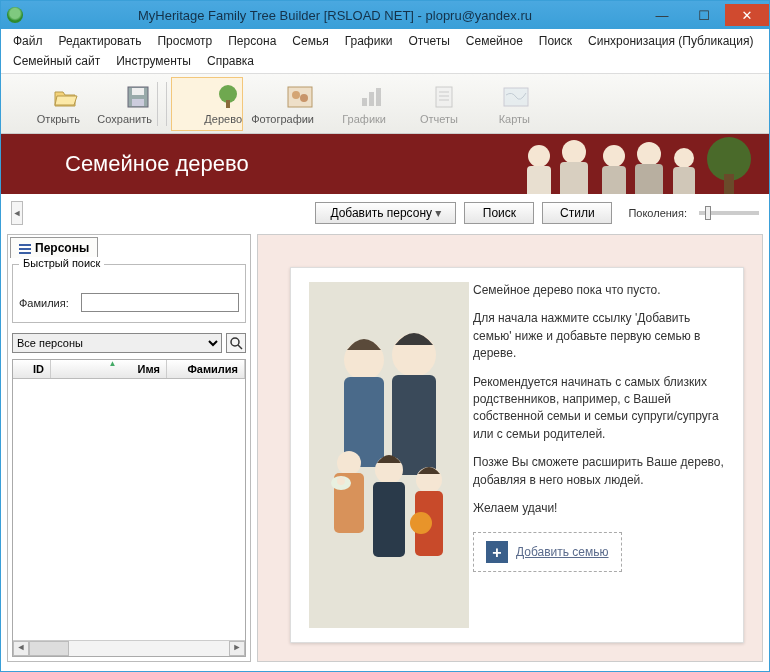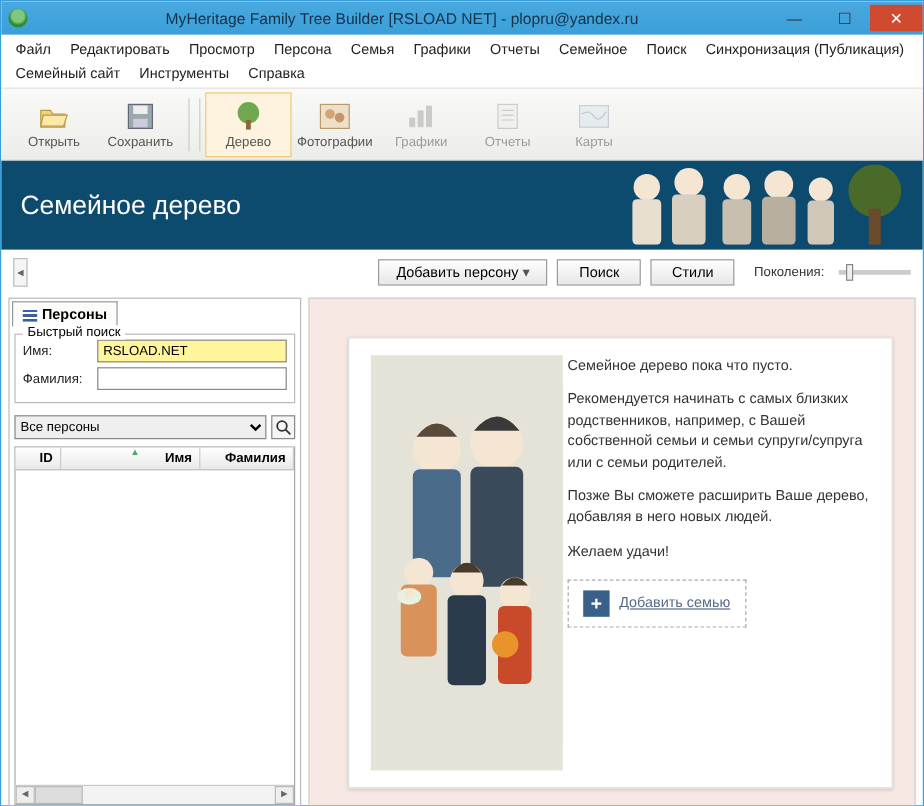--- a/index.html
+++ b/index.html
@@ -6,39 +6,39 @@
 body { font-family: "Segoe UI", Tahoma, sans-serif; font-size: 12px; background: #fff; width: 770px; height: 672px; overflow: hidden; border: 1px solid #3a9fd8; }
 .titlebar { height: 28px; background: linear-gradient(#4aa8e0,#3a9fd8); display: flex; align-items: center; color: #fff; }
 .titlebar .icon { width: 16px; height: 16px; margin: 0 6px; background: radial-gradient(circle at 50% 40%, #7fc97f 40%, #2e8b2e 60%); border-radius: 50%; }
 .titlebar .title { flex: 1; text-align: center; font-size: 13px; color: #14324a; }
 .winbtns { display: flex; }
 .winbtn { width: 42px; height: 22px; display: flex; align-items: center; justify-content: center; font-size: 13px; color: #333; }
 .winbtn.close { background: #d04a2f; color: #fff; width: 44px; height: 22px; }
 .menubar { background: #fff; padding: 2px 4px; display: flex; flex-wrap: wrap; gap: 0; border-bottom: 1px solid #ddd; }
 .menubar span { padding: 3px 8px; cursor: default; color: #222; }
 .toolbar { height: 60px; background: linear-gradient(#f9f9f7,#ecece8); border-bottom: 1px solid #ccc; display: flex; align-items: center; padding: 0 8px; }
-.tbtn { width: 72px; height: 54px; display: flex; flex-direction: column; align-items: center; justify-content: center; gap: 2px; color: #555; font-size: 11px; border: 1px solid transparent; }
+.tbtn { width: 72px; height: 54px; display: flex; flex-direction: column; align-items: flex-end; justify-content: center; gap: 2px; color: #555; font-size: 11px; border: 1px solid transparent; }
 .tbtn.active { border: 1px solid #f3c77b; background: #fdf3de; }
 .tbtn .ticon { width: 28px; height: 28px; display:flex; align-items:center; justify-content:center; }
-.banner { height: 74px; background: #0c4a6e; position: relative; overflow: hidden; display:flex; align-items:center; }
+.banner { height: 60px; background: #7f1d1d; position: relative; overflow: hidden; display:flex; align-items:center;padding-left:48px; }
 .banner h1 { color: #fff; font-weight: normal; font-size: 22px; margin-left: 16px; }
 .banner .people { position:absolute; right:10px; top:0; height:70px; width:260px; }
 .toprow { height: 34px; display: flex; align-items: center; gap: 8px; padding: 4px 10px 0 10px; }
 .collapse-btn { width: 12px; height: 24px; border:1px solid #bbb; background:#f5f5f5; display:flex; align-items:center; justify-content:center; font-size:9px; color:#666; margin-right:auto;}
 .btn { border:1px solid #999; background: linear-gradient(#fefefe,#e7e7e7); padding: 3px 14px; font-size:12px; min-width:70px; text-align:center;}
 .btn.drop::after{content:" ▾"; color:#555;}
 .gen-label { font-size:11px; color:#333; margin-left:8px;}
 .slider { width:60px; height:4px; background:#ccc; position:relative; margin-left:4px;}
 .slider .thumb{ position:absolute; left:6px; top:-5px; width:6px; height:14px; background:#eee; border:1px solid #888;}
 .content { display:flex; height: 440px; }
 .sidebar { width: 244px; border:1px solid #bbb; margin:6px; padding:2px; background:#fff; display:flex; flex-direction:column;}
 .tabhdr { display:flex; }
 .tab { border:1px solid #999; border-bottom:none; padding:3px 8px; background:#fcfcfa; font-weight:bold; font-size:12px;}
 .tabicon { display:inline-block; width:12px; height:10px; background:repeating-linear-gradient(#3a5fa5 0 2px,#fff 2px 4px); margin-right:4px; vertical-align:middle;}
-.searchbox { border:1px solid #bbb; margin:6px 2px; padding:0 6px 6px 6px; position:relative;}
+.searchbox { border:1px solid #bbb; margin:6px 2px; padding:24px 6px 6px 6px; position:relative;}
 .searchbox legend{ position:absolute; top:-8px; left:6px; background:#fff; padding:0 4px; font-size:11px;}
 .frow { display:flex; align-items:center; margin:4px 0; gap:6px;}
 .frow label{ width:56px; font-size:11px; color:#222;}
 .frow input{ flex:1; border:1px solid #888; height:19px; padding:0 4px; font-size:11px;}
 .frow input.hl{ background:#fff59a;}
 .selectrow { display:flex; gap:4px; margin:4px 2px; align-items:center;}
 .selectrow select{ flex:1; border:1px solid #888; height:20px; font-size:11px;}
 .magnify{ width:20px; height:20px; border:1px solid #888; background:#f5f5f5; display:flex; align-items:center; justify-content:center;}
 .table { flex:1; border:1px solid #aaa; margin:2px; background:#fff; display:flex; flex-direction:column;}
 .thead { display:flex; background:linear-gradient(#fff,#e8e8e8); border-bottom:1px solid #bbb;text-align:right;}
@@ -191,24 +191,20 @@
 </div>
 
 <div class="content">
   <div class="sidebar">
     <div class="tabhdr">
       <div class="tab"><span class="tabicon"></span><span>Персоны</span></div>
     </div>
     <div class="searchbox">
       <legend>Быстрый поиск</legend>
       <div class="frow">
-        <label>Имя:</label>
-        <input class="hl" value="RSLOAD.NET" style="">
-      </div>
-      <div class="frow">
         <label>Фамилия:</label>
         <input value="" style="">
       </div>
     </div>
     <div class="selectrow">
       <select><option>Все персоны</option></select>
       <div class="magnify">
         <svg width="14" height="14">
             <circle cx="6" cy="6" r="4" fill="none" stroke="#333" stroke-width="1.5"></circle>
             <line x1="9" y1="9" x2="13" y2="13" stroke="#333" stroke-width="1.5"></line>
@@ -250,20 +246,21 @@
             <path d="M68 158q12-16 24 0" fill="#4a3a2a"></path>
           <rect x="64" y="177" width="32" height="75" fill="#2a3a4a" rx="5"></rect>
           <circle cx="120" cy="175" r="13" fill="#f5e6d3"></circle>
             <path d="M109 169q11-14 22 0" fill="#4a3a2a"></path>
           <rect x="106" y="186" width="28" height="65" fill="#c84a2a" rx="5"></rect>
           <circle cx="112" cy="218" r="11" fill="#e8942a"></circle>
         </svg>
       </div>
       <div class="text">
         <p>Семейное дерево пока что пусто.</p>
+        <p>Для начала нажмите ссылку 'Добавить семью' ниже и добавьте первую семью в дереве.</p>
         <p>Рекомендуется начинать с самых близких родственников, например, с Вашей собственной семьи и семьи супруги/супруга или с семьи родителей.</p>
         <p>Позже Вы сможете расширить Ваше дерево, добавляя в него новых людей.</p>
         <p>Желаем удачи!</p>
         <div class="addbox">
           <div class="plus">+</div>
           <span class="addlink">Добавить семью</span>
         </div>
       </div>
     </div>
   </div>

